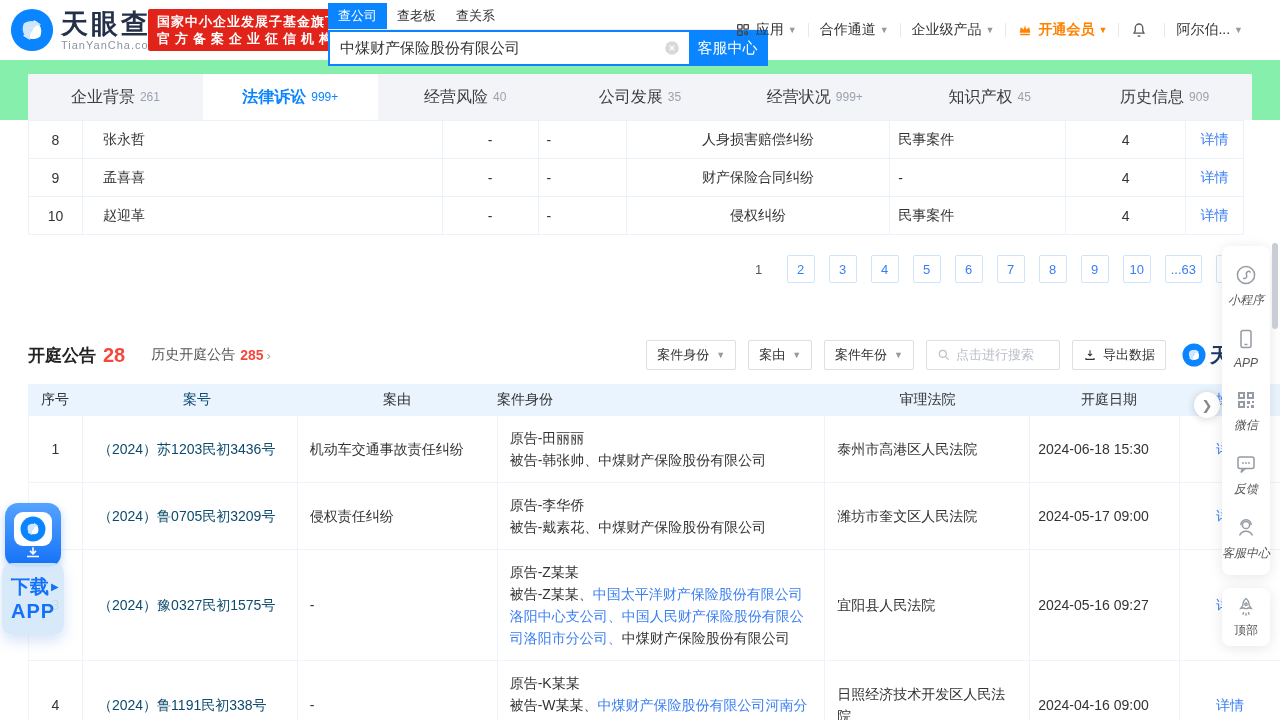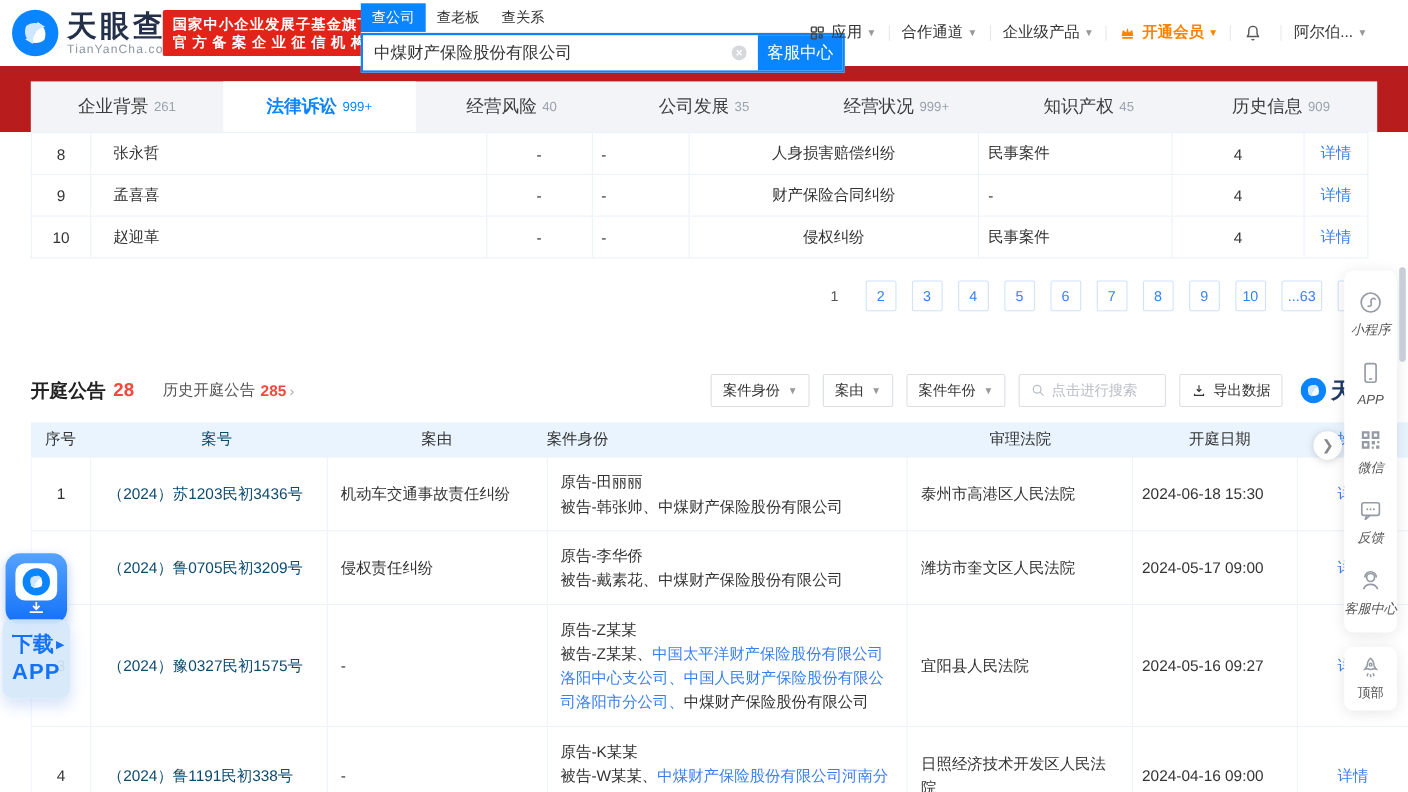--- a/index.html
+++ b/index.html
@@ -27,21 +27,21 @@
 .sbtn { width:77px; background:#0a84ff; color:#fff; font-size:15px; display:flex; align-items:center; justify-content:center; cursor:pointer; }
 .nav { position:absolute; right:26px; top:14px; height:32px; display:flex; align-items:center; font-size:14px; color:#333; }
 .nav-item { display:flex; align-items:center; padding:0 11px; cursor:pointer; white-space:nowrap; }
 .nav-sep { width:1px; height:14px; background:#e8e8e8; }
 .caret { font-size:9px; color:#999; margin-left:4px; }
 .vip { color:#ff8200; font-weight:bold; }
 .vip .caret { color:#ff8200; }
 .nav-item svg { margin-right:5px; }
 
 
-.tabband { position:absolute; top:60px; left:0; width:1280px; height:60px; background:#b91c1c; }
+.tabband { position:absolute; top:60px; left:0; width:1280px; height:60px; background:#86efac; }
 .tabs { position:absolute; left:28px; top:14px; width:1224px; height:46px; display:flex; background:#f2f4f7; }
 .tab { flex:1; display:flex; align-items:center; justify-content:center; gap:5px; font-size:16px; color:#3c3c3c; cursor:pointer; }
 .tab .cnt { font-size:12px; color:#9aa2ad; }
 .tab.active { background:#fff; }
 .tab.active .lbl { color:#0a84ff; font-weight:bold; }
 .tab.active .cnt { color:#0a84ff; }
 
 
 .content { position:absolute; top:120px; left:0; width:1280px; height:600px; background:#fff; }
 
@@ -55,21 +55,21 @@
 .jc6{width:120px;} .jc7{width:58px; color:#3a7ff2; cursor:pointer;}
 
 
 .pager { display:flex; justify-content:flex-end; align-items:center; gap:14px; margin:20px 36px 0 0; }
 .pg { min-width:28px; height:28px; border:1px solid #cfe3fb; border-radius:2px; background:#fff; color:#3a7ff2; font-size:13px; display:flex; align-items:center; justify-content:center; padding:0 5px; cursor:pointer; }
 .pg.cur { border:none; background:transparent; color:#555; cursor:default; }
 
 
 .sec { display:flex; align-items:center; margin:56px 28px 0 28px; height:32px; }
 .sec-title { font-size:17px; font-weight:bold; color:#222; }
-.sec-cnt { font-size:17px; font-weight:bold; color:#f5483d; margin-left:7px; }
+.sec-cnt { font-size:20px; font-weight:bold; color:#f5483d; margin-left:7px; }
 .hist { display:flex; align-items:center; margin-left:26px; font-size:14px; color:#555; cursor:pointer; }
 .hist b { color:#f5483d; margin-left:5px; }
 .hist .arr { color:#aaa; margin-left:3px; font-size:13px; }
 .fwrap { margin-left:auto; display:flex; align-items:center; }
 .fbtn { height:30px; border:1px solid #dcdfe3; border-radius:2px; background:#fff; font-size:13px; color:#333; display:flex; align-items:center; padding:0 10px; margin-left:12px; cursor:pointer; }
 .fbtn .caret { margin-left:7px; }
 .fsearch { width:134px; color:#b9bec7; cursor:text; }
 .fsearch svg { margin-right:5px; }
 .fexport svg { margin-right:6px; }
 .wm { display:flex; align-items:center; margin-left:16px; }

